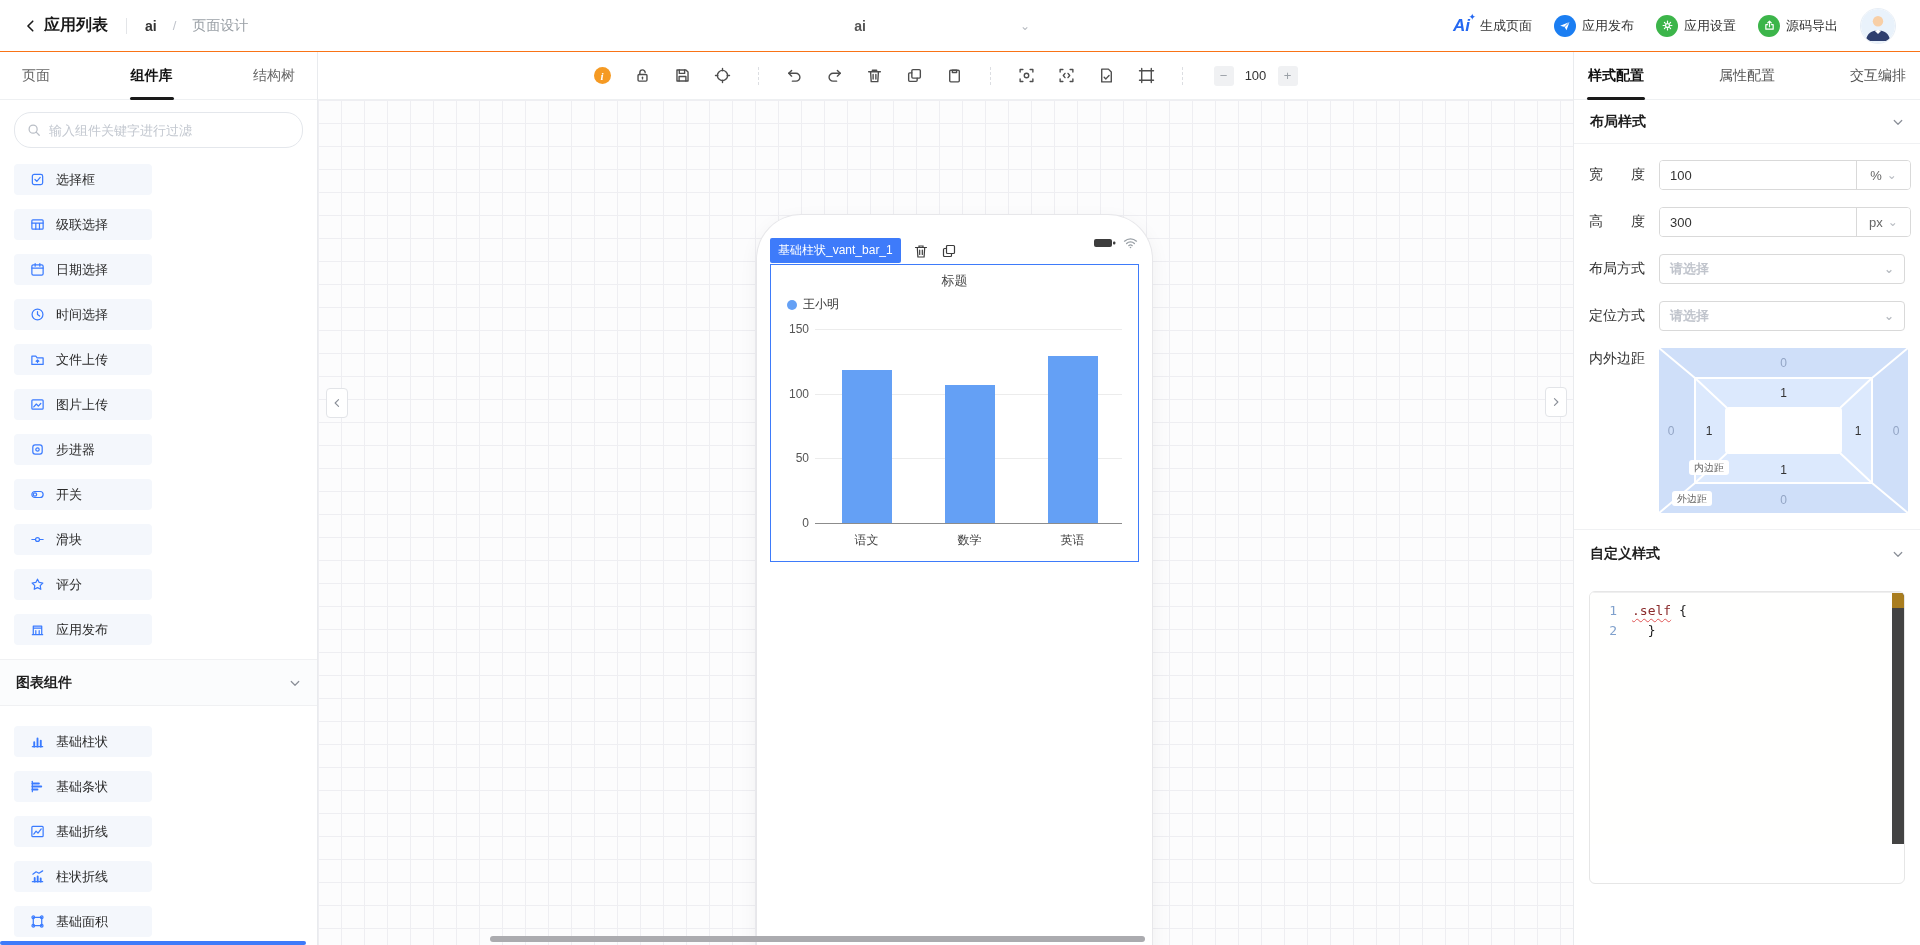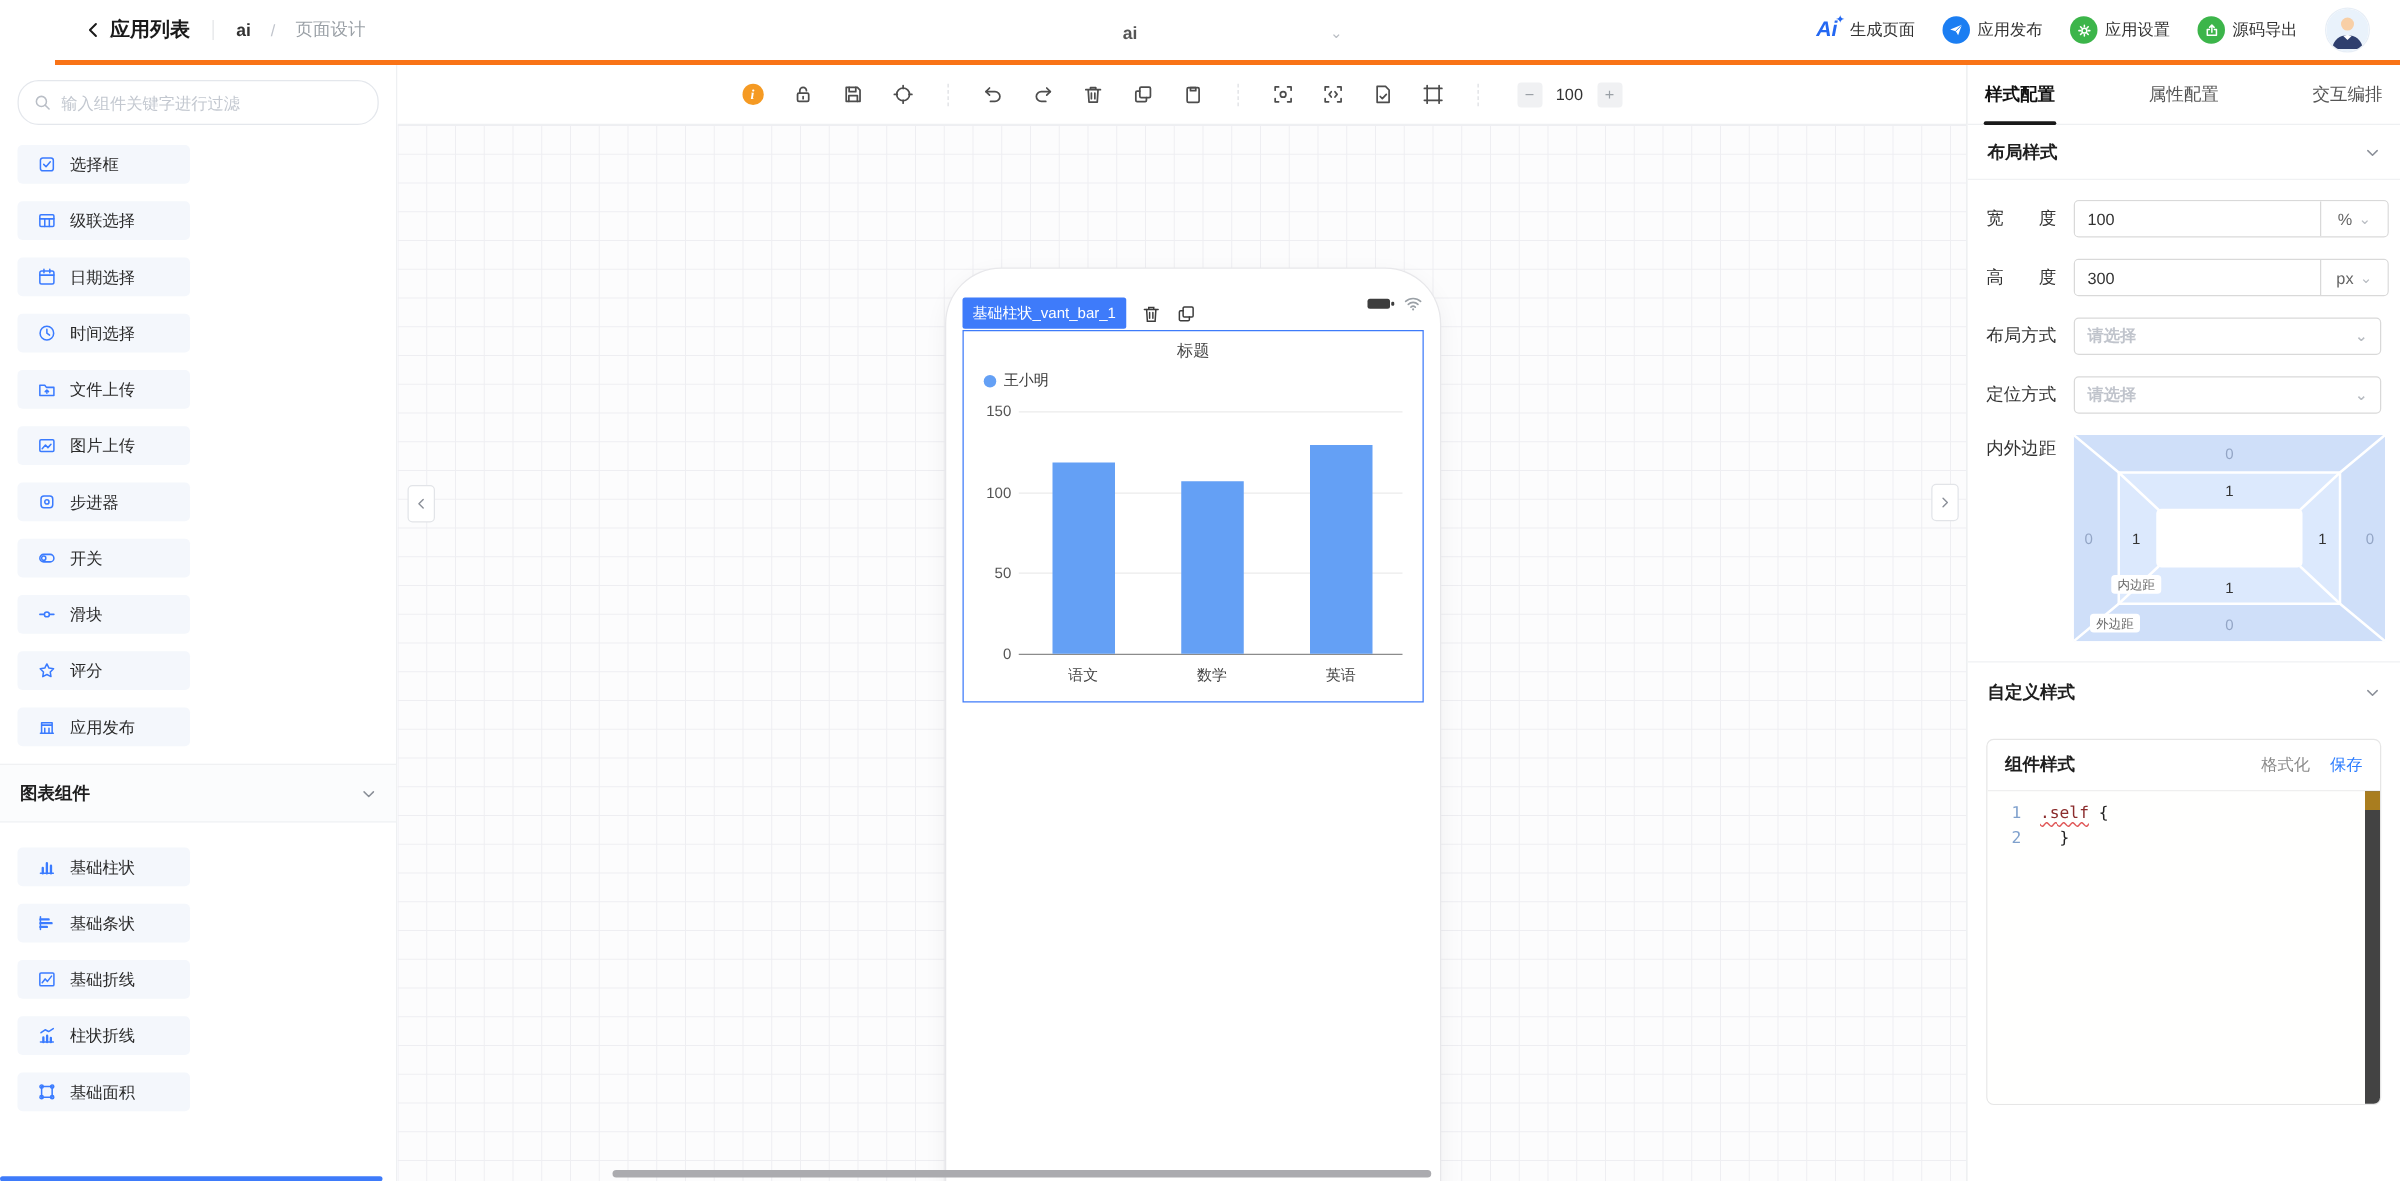--- a/index.html
+++ b/index.html
@@ -1,20 +1,20 @@
 <!DOCTYPE html>
 <html><head>
 <meta charset="utf-8">
 <style>
   * { margin:0; padding:0; box-sizing:border-box; }
   html,body { width:1920px; height:945px; overflow:hidden; font-family:"Liberation Sans","DejaVu Sans",sans-serif; background:#fff; color:#333; }
   svg { display:block; }
 
   
-  .topbar { height:52px; display:flex; align-items:center; justify-content:space-between; padding:0 24px; border-bottom:4px solid #f97316; position:relative; background:#fff;margin-left:44px; }
+  .topbar { height:52px; display:flex; align-items:center; justify-content:space-between; padding:0 24px; border-bottom:1px solid #f97316; position:relative; background:#fff; }
   .tb-left { display:flex; align-items:center; gap:10px; }
   .back-btn { display:flex; align-items:center; gap:6px; cursor:pointer; }
   .back-title { font-size:16px; font-weight:bold; color:#1a1a1a; }
   .tb-sep { width:1px; height:16px; background:#e3e5e8; margin:0 8px; }
   .crumb-app { font-size:14px; font-weight:bold; color:#333; }
   .crumb-slash { color:#c0c4cc; font-size:13px; margin:0 6px; }
   .crumb-page { font-size:14px; color:#9aa0a6; }
   .page-select { position:absolute; left:700px; top:0; width:330px; height:52px; display:flex; align-items:center; cursor:pointer; }
   .page-select .psel-label { flex:1; text-align:center; font-size:14px; font-weight:bold; color:#555; }
   .chev { color:#b8bcc2; font-size:12px; }
@@ -184,20 +184,25 @@
           <path d="M5 34c1-8 6.5-11.5 13-11.5S30 26 31 34z" fill="#2f3f6e"></path>
           <path d="M14.5 23l3.5 3.5 3.5-3.5-3.5-1z" fill="#fff"></path>
         </svg>
     </div>
   </div>
 </div>
 
 <div class="main">
 
   <div class="left-panel">
+    <div class="lp-tabs">
+      <div class="lp-tab">页面</div>
+      <div class="lp-tab active">组件库</div>
+      <div class="lp-tab">结构树</div>
+    </div>
     <div class="lp-search">
       <svg width="14" height="14" viewBox="0 0 16 16" fill="none" stroke="#b9bec6" stroke-width="1.4" stroke-linecap="round">
           <circle cx="7" cy="7" r="4.6"></circle>
           <path d="M10.5 10.5L14 14"></path>
         </svg>
       <input placeholder="输入组件关键字进行过滤" style="">
     </div>
     <div class="comp-grid" id="basic-grid">
         <div class="comp-item">
           <span class="comp-icon">
@@ -596,27 +601,20 @@
     </div>
 
     <div class="rp-section bordered-top">
       <span class="rp-section-title">自定义样式</span>
       <svg width="12" height="12" viewBox="0 0 16 16" fill="none" stroke="#8a8f98" stroke-width="1.6" stroke-linecap="round" stroke-linejoin="round">
           <path d="M3 6l5 5 5-5"></path>
         </svg>
     </div>
 
     <div class="style-card">
-      <div class="card-head">
-        <span class="card-title">组件样式</span>
-        <span class="card-actions">
-          <span class="link-gray">格式化</span>
-          <span class="link-blue">保存</span>
-        </span>
-      </div>
       <div class="code-editor">
         <div class="gutter" id="gutter">
             <div>1</div>
             <div>2</div>
           </div>
         <div class="code-lines"><span><span class="tok-selector">.self</span><span> {</span></span>
 <span>  }</span></div>
         <div class="minimap">
             <div class="minimap-thumb"></div>
           </div>

